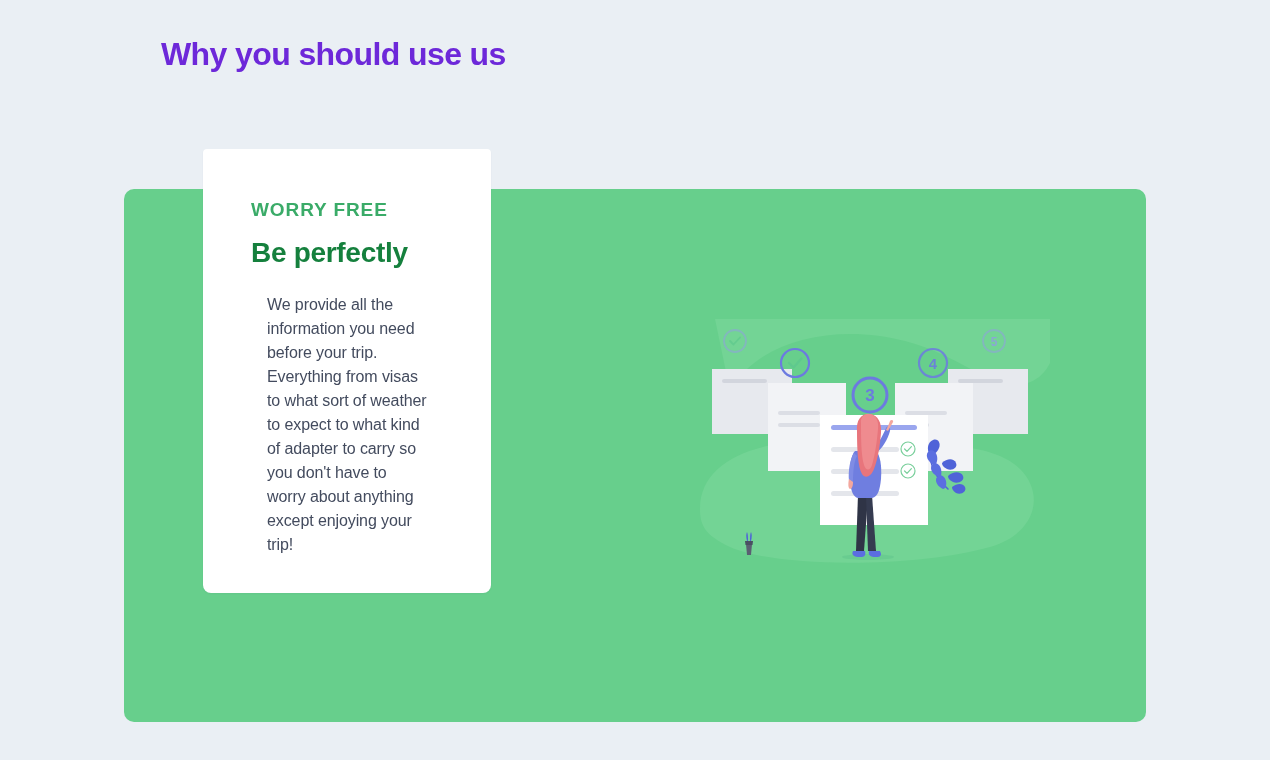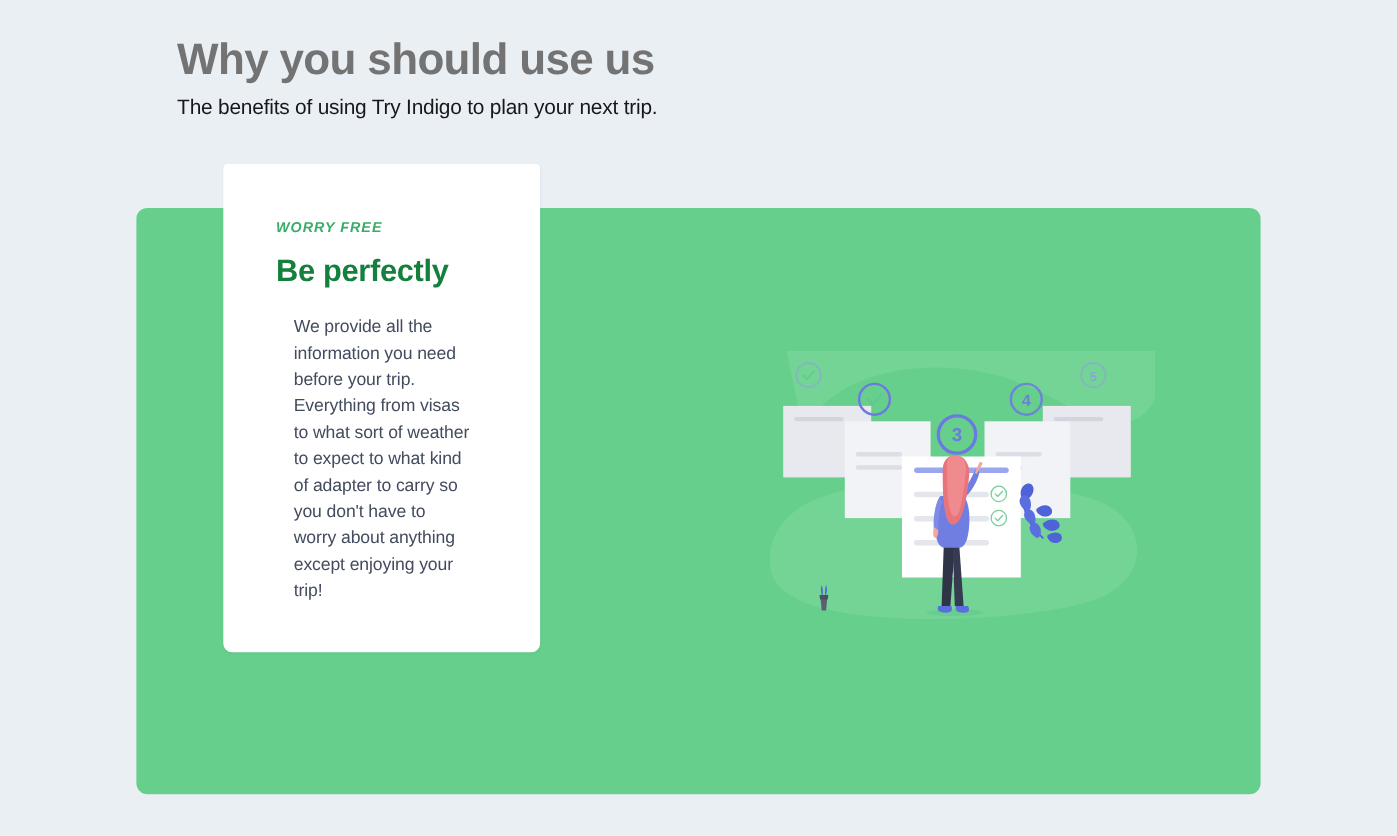--- a/index.html
+++ b/index.html
@@ -17,25 +17,25 @@
 
   
   .header {
     position: absolute;
     left: 161px;
     top: 28px;
     width: 900px;
   }
   .page-title {
     margin: 0;
-    font-size: 40px;
+    font-size: 32px;
     line-height: 52px;
     font-weight: bold;
     letter-spacing: -0.6px;
-    color: #737373;
+    color: #6d28d9;
   }
   .page-subtitle {
     margin: 6px 0 0 0;
     font-size: 19px;
     line-height: 26px;
     font-weight: normal;
     color: #16181c;
     letter-spacing: -0.2px;
   }
 
@@ -58,26 +58,25 @@
     top: 149px;
     width: 288px;
     height: 444px;
     background: #ffffff;
     border-radius: 4px 4px 8px 8px;
     box-shadow: 0 1px 2px rgba(40,60,90,0.05);
     box-sizing: border-box;
     padding: 50px 48px 0 48px;
   }
   .card-eyebrow {
-    font-size: 13px;
+    font-size: 19px;
     font-weight: bold;
     letter-spacing: 0.9px;
     color: #3aab68;
     margin: 0 0 14px 0;
-    font-style: italic;
   }
   .card-heading {
     margin: 0 0 22px 0;
     font-size: 28px;
     line-height: 36px;
     font-weight: bold;
     color: #15803d;
     letter-spacing: -0.3px;
   }
   .card-body {
@@ -96,21 +95,20 @@
     width: 360px;
     height: 290px;
   }
   .illustration svg { display: block; }
 </style>
 </head>
 <body>
 
 <div class="header">
   <h1 class="page-title">Why you should use us</h1>
-  <p class="page-subtitle">The benefits of using Try Indigo to plan your next trip.</p>
 </div>
 
 <div class="feature-panel">
 
   <div class="illustration">
     <svg width="360" height="290" viewBox="0 0 360 290" xmlns="http://www.w3.org/2000/svg">
 
       <path d="M40,72 C70,18 150,5 215,22 C270,36 300,70 330,66 C348,63 356,52 360,44 L360,0 L25,0 Z" fill="#73d495"></path>
       <path d="M10,190 C10,140 70,118 150,122 C230,126 300,120 330,150 C356,176 345,215 300,228 C230,248 90,250 40,228 C14,216 10,205 10,190 Z" fill="#73d495"></path>
 

